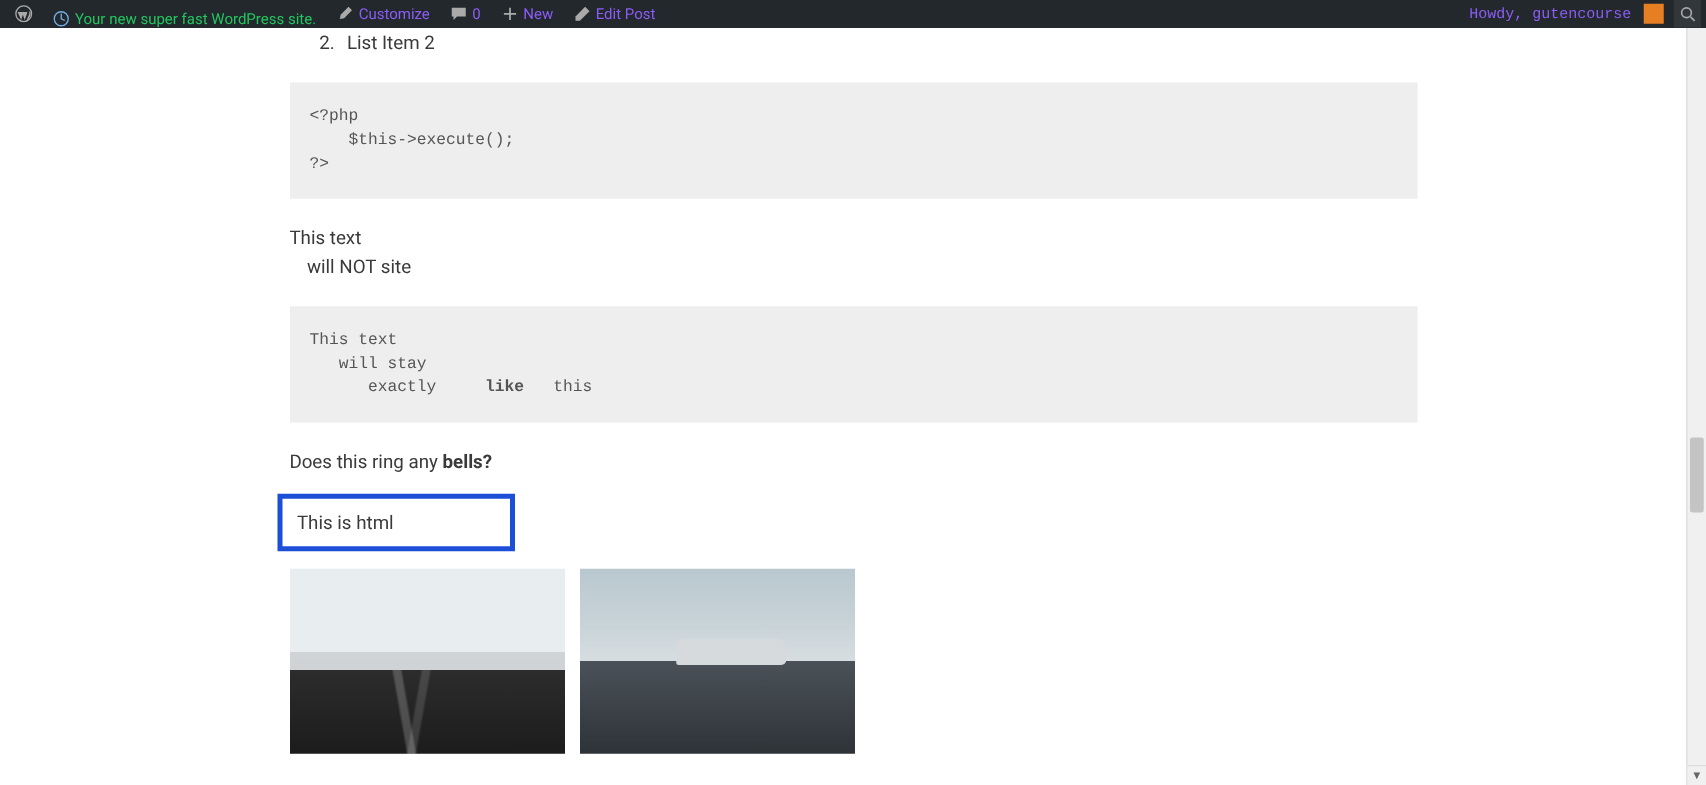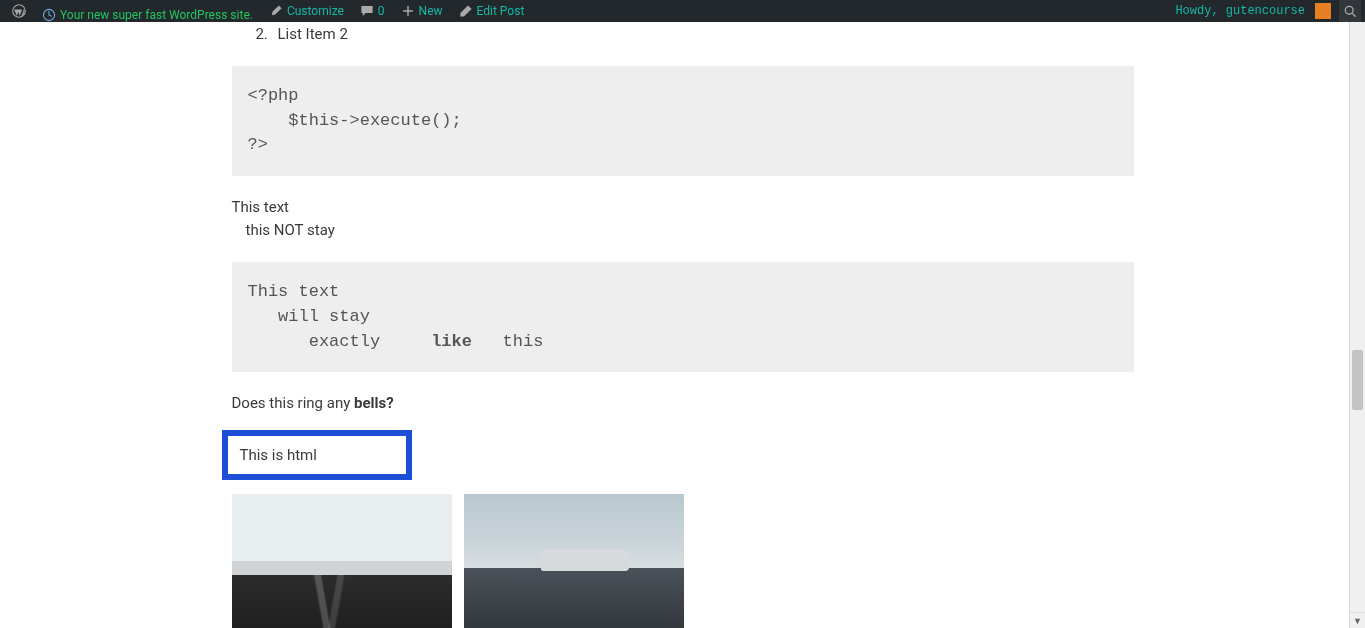--- a/index.html
+++ b/index.html
@@ -24,21 +24,21 @@
       z-index: 999;
       padding: 0 4px;
     }
     .admin-bar-left { display: flex; align-items: center; flex: 1; }
     .admin-bar-right { display: flex; align-items: center; font-family: Liberation Mono, monospace; }
     .admin-item {
       display: flex;
       align-items: center;
       padding: 0 8px;
       height: 22px;
-      color: #14b8a6;
+      color: #8b5cf6;
       cursor: pointer;
       gap: 4px;
     }
     .admin-item svg { width: 14px; height: 14px; }
     .site-link { color: #22c55e; align-items: flex-end; }
     .howdy-avatar {
       width: 16px;
       height: 16px;
       background: #e67e22;
       margin-left: 6px;
@@ -74,39 +74,39 @@
       font-size: 15px;
       line-height: 1.6;
       color: #3a3a3a;
     }
     ol.list li { padding-left: 6px; }
 
     pre.code-block {
       background: #eeeeee;
       padding: 18px 16px;
       font-family: "Courier New", Consolas, monospace;
-      font-size: 17px;
+      font-size: 13px;
       line-height: 1.45;
       white-space: pre;
       margin: 20px 0;
       color: #555;
     }
 
     .para {
       font-size: 15px;
       line-height: 1.55;
       margin: 14px 0;
       color: #3a3a3a;
     }
     .indent1 { padding-left: 14px; }
     .indent2 { padding-left: 28px; }
     .bold { font-weight: 700; }
 
     .highlight-box {
-      border: 6px solid #1d4ed8;
+      border: 4px solid #1d4ed8;
       padding: 10px 12px;
       width: 190px;
       margin: 8px 0 14px -10px;
     }
     .highlight-box p {
       font-size: 15px;
       color: #3a3a3a;
     }
 
     .gallery {
@@ -261,21 +261,21 @@
       <ol class="list" start="2">
         <li>List Item 2</li>
       </ol>
 
       <pre class="code-block">&lt;?php
     $this-&gt;execute();
 ?&gt;</pre>
 
       <div class="para">
         <div>This text</div>
-        <div class="indent1">this NOT stay</div>
+        <div class="indent1">will NOT site</div>
       </div>
 
       <pre class="code-block"><span>This text</span>
 <span>   will stay</span>
 <span>      exactly     </span><b>like</b><span>   this</span></pre>
 
       <p class="para">
         <span>Does this ring any </span><span class="bold">bells?</span>
       </p>
 

